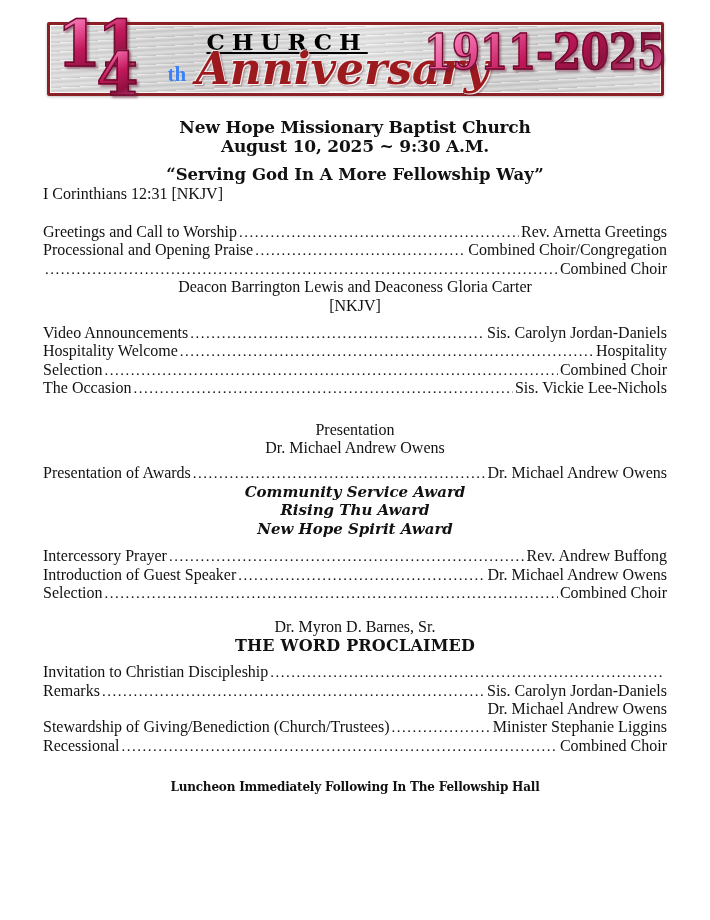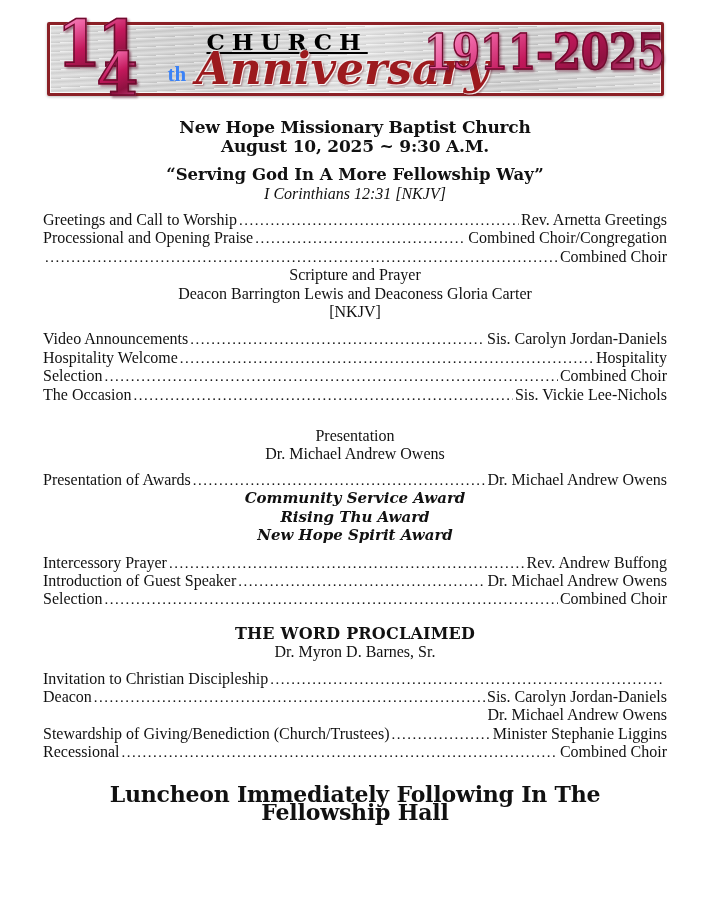--- a/index.html
+++ b/index.html
@@ -56,23 +56,23 @@
     position: absolute; right: -2px; top: 16px; font-size: 48px; letter-spacing: 0px;
     transform: scaleX(0.84); transform-origin: right center;
   }
 
   
   .content { width: 624px; margin: 10px auto 0; font-size: 16px; line-height: 18.5px; }
   .bold { font-weight: bold; }
   .italic { font-style: italic; }
   .church-name, .date-line { text-align: center; font-size: 17px; line-height: 19px; font-family: "DejaVu Serif", serif; font-weight: bold; letter-spacing: -0.2px;}
   .theme { text-align: center; margin-top: 9px; font-size: 16.5px; line-height: 19px; font-family: "DejaVu Serif", serif; font-weight: bold; }
-  .scripture { text-align: center; font-style: italic; font-size: 16px; line-height: 19px; }
-
-  #program-body { margin-top: 8px; }
+  .scripture { text-align: left; font-size: 16px; line-height: 19px; }
+
+  #program-body { margin-top: 20px; }
   .section { margin: 0; }
   .row { display: flex; align-items: baseline; width: 100%; line-height: 18.4px; }
   .row .item { white-space: nowrap; }
   .row .leader { flex: 1 1 auto; overflow: hidden; white-space: nowrap; margin: 0 2px; }
   .row .leader::after {
     content: "..................................................................................................................................................................................................";
     letter-spacing: 1.5px; font-size: 15px;
   }
   .row .who { white-space: nowrap; }
   .row.right { justify-content: flex-end; }
@@ -84,21 +84,21 @@
 
   .section[data-sec="hymn-title"] { margin-bottom: 9px; }
   .section[data-sec="scripture-prayer"] { margin-bottom: 9px; }
   .section[data-sec="presentation"] { margin-top: 23px; }
   .section[data-sec="awards-line"] { margin-top: 7px; }
   .section[data-sec="awards"] { margin-bottom: 9px; }
   .section[data-sec="guest-speaker"] { margin-top: 3px; }
   .section[data-sec="word-proclaimed"] { margin-top: 16px; margin-bottom: 8px; }
 
   .luncheon {
-    text-align: center; font-weight: bold; font-size: 22px; margin-top: 23px;
+    text-align: center; font-weight: bold; font-size: 12px; margin-top: 23px;
     font-family: "DejaVu Serif", serif; letter-spacing: -0.2px;
   }
 </style>
 </head>
 <body>
 
 <div class="page">
 
   <header class="banner-wrap">
     <div class="banner-box"></div>
@@ -127,21 +127,20 @@
             <span class="item">Processional and Opening Praise</span>
             <span class="leader"></span>
             <span class="who">Combined Choir/Congregation</span>
           </div>
           <div class="row">
             <span class="leader"></span>
             <span class="who">Combined Choir</span>
           </div>
         </div>
         <div class="section center" data-sec="scripture-prayer">
-          <div class="center-line">Scripture and Prayer</div>
           <div class="center-line">Deacon Barrington Lewis  and Deaconess Gloria Carter</div>
           <div class="center-line">[NKJV]</div>
         </div>
         <div class="section leaders" data-sec="announcements">
           <div class="row">
             <span class="item">Video Announcements</span>
             <span class="leader"></span>
             <span class="who">Sis. Carolyn Jordan-Daniels</span>
           </div>
           <div class="row">
@@ -187,30 +186,30 @@
             <span class="leader"></span>
             <span class="who">Dr. Michael Andrew Owens</span>
           </div>
           <div class="row">
             <span class="item">Selection</span>
             <span class="leader"></span>
             <span class="who">Combined Choir</span>
           </div>
         </div>
         <div class="section center" data-sec="word-proclaimed">
+          <div class="center-line">Dr. Myron D. Barnes, Sr.</div>
           <div class="center-line bold">THE WORD PROCLAIMED</div>
-          <div class="center-line">Dr. Myron D. Barnes, Sr.</div>
         </div>
         <div class="section leaders" data-sec="closing">
           <div class="row">
             <span class="item">Invitation to Christian Discipleship</span>
             <span class="leader"></span>
           </div>
           <div class="row">
-            <span class="item">Deacon</span>
+            <span class="item">Remarks</span>
             <span class="leader"></span>
             <span class="who">Sis. Carolyn Jordan-Daniels</span>
           </div>
           <div class="row right">
             <span class="who">Dr. Michael Andrew Owens</span>
           </div>
           <div class="row">
             <span class="item">Stewardship of Giving/Benediction (Church/Trustees)</span>
             <span class="leader"></span>
             <span class="who">Minister Stephanie Liggins</span>

